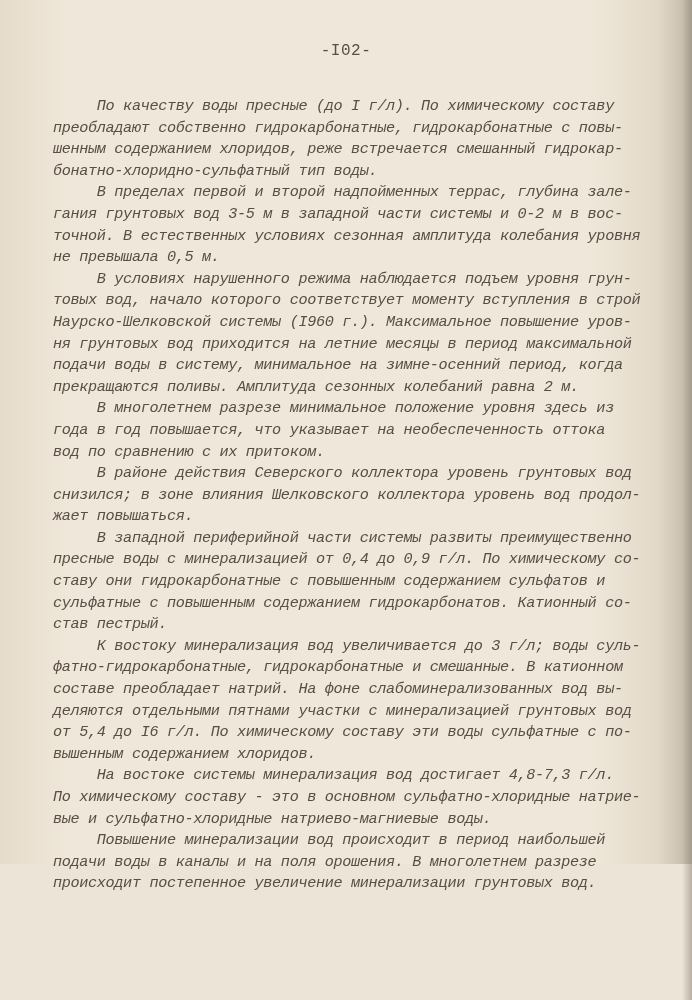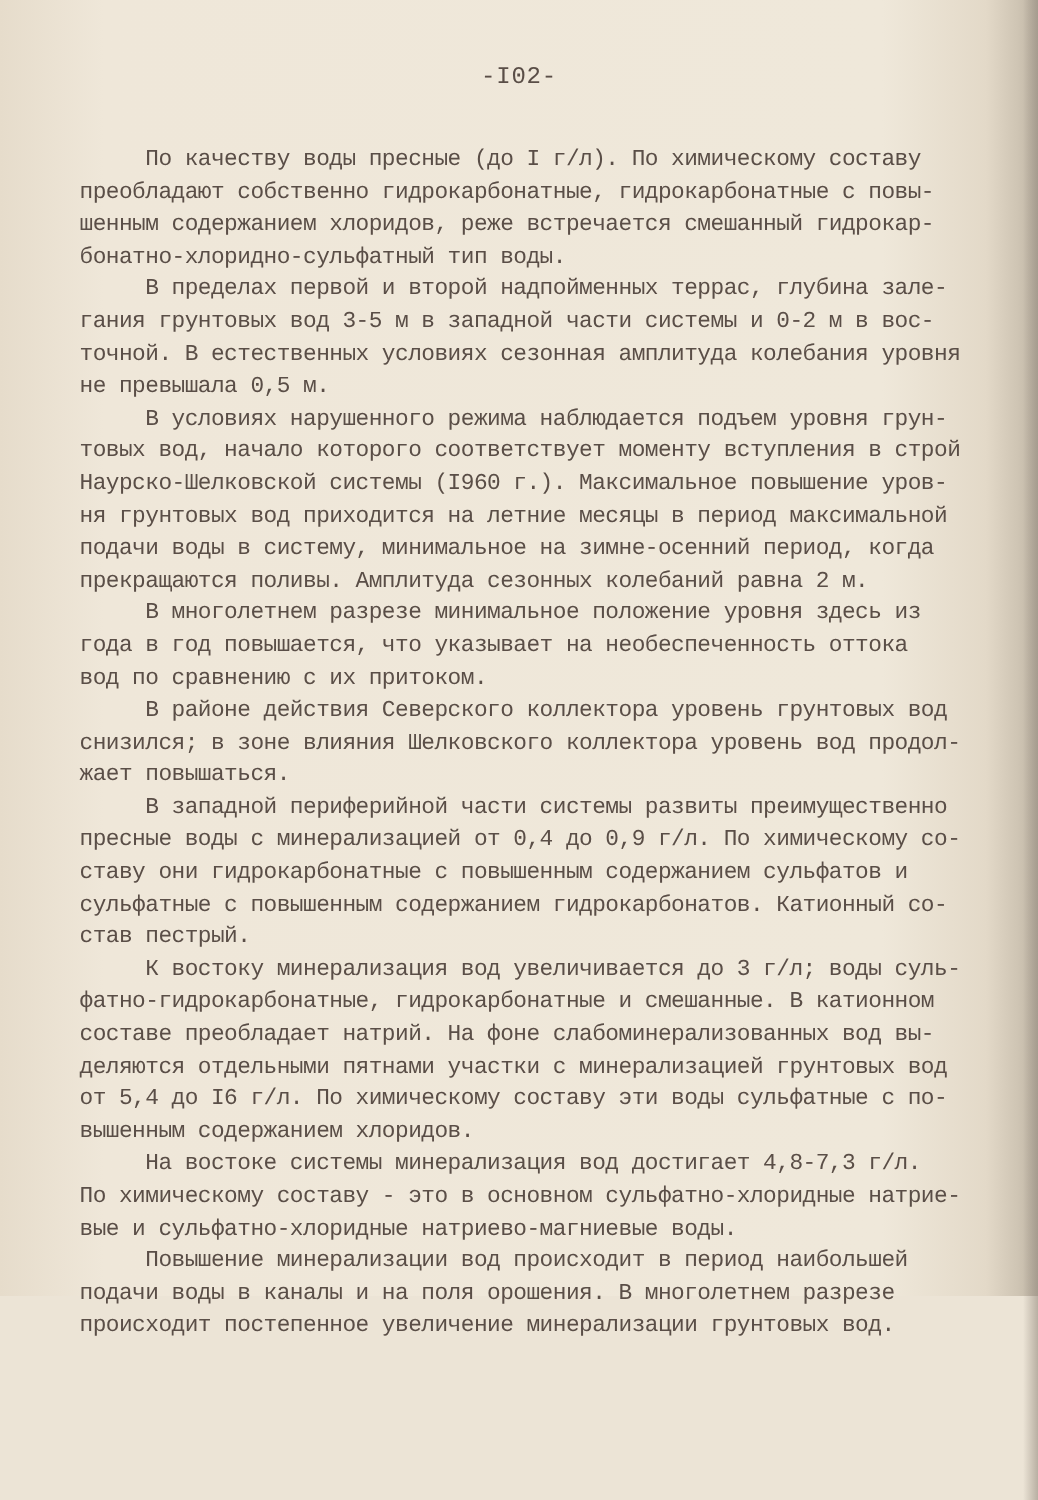--- a/index.html
+++ b/index.html
@@ -20,21 +20,21 @@
   }
   .page-number {
     position:absolute; left:0; width:692px; top:42px;
     text-align:center; font-size:16px; letter-spacing:0.5px;
   }
   .body-text {
     position:absolute; left:53px; top:96px; width:640px;
     font-size:15.2px; line-height:21.6px;
     white-space:pre; letter-spacing:-0.35px;
   }
-  .line { display:block; height:21.6px; overflow:visible; }
+  .line { display:block; height:21.6px; overflow:visible;font-style:italic; }
 </style>
 </head>
 <body>
 
 <div class="page">
   <div class="page-number">-I02-</div>
   <div class="body-text" id="body-text"><span class="line">     По качеству воды пресные (до I г/л). По химическому составу</span><span class="line">преобладают собственно гидрокарбонатные, гидрокарбонатные с повы-</span><span class="line">шенным содержанием хлоридов, реже встречается смешанный гидрокар-</span><span class="line">бонатно-хлоридно-сульфатный тип воды.</span><span class="line">     В пределах первой и второй надпойменных террас, глубина зале-</span><span class="line">гания грунтовых вод 3-5 м в западной части системы и 0-2 м в вос-</span><span class="line">точной. В естественных условиях сезонная амплитуда колебания уровня</span><span class="line">не превышала 0,5 м.</span><span class="line">     В условиях нарушенного режима наблюдается подъем уровня грун-</span><span class="line">товых вод, начало которого соответствует моменту вступления в строй</span><span class="line">Наурско-Шелковской системы (I960 г.). Максимальное повышение уров-</span><span class="line">ня грунтовых вод приходится на летние месяцы в период максимальной</span><span class="line">подачи воды в систему, минимальное на зимне-осенний период, когда</span><span class="line">прекращаются поливы. Амплитуда сезонных колебаний равна 2 м.</span><span class="line">     В многолетнем разрезе минимальное положение уровня здесь из</span><span class="line">года в год повышается, что указывает на необеспеченность оттока</span><span class="line">вод по сравнению с их притоком.</span><span class="line">     В районе действия Северского коллектора уровень грунтовых вод</span><span class="line">снизился; в зоне влияния Шелковского коллектора уровень вод продол-</span><span class="line">жает повышаться.</span><span class="line">     В западной периферийной части системы развиты преимущественно</span><span class="line">пресные воды с минерализацией от 0,4 до 0,9 г/л. По химическому со-</span><span class="line">ставу они гидрокарбонатные с повышенным содержанием сульфатов и</span><span class="line">сульфатные с повышенным содержанием гидрокарбонатов. Катионный со-</span><span class="line">став пестрый.</span><span class="line">     К востоку минерализация вод увеличивается до 3 г/л; воды суль-</span><span class="line">фатно-гидрокарбонатные, гидрокарбонатные и смешанные. В катионном</span><span class="line">составе преобладает натрий. На фоне слабоминерализованных вод вы-</span><span class="line">деляются отдельными пятнами участки с минерализацией грунтовых вод</span><span class="line">от 5,4 до I6 г/л. По химическому составу эти воды сульфатные с по-</span><span class="line">вышенным содержанием хлоридов.</span><span class="line">     На востоке системы минерализация вод достигает 4,8-7,3 г/л.</span><span class="line">По химическому составу - это в основном сульфатно-хлоридные натрие-</span><span class="line">вые и сульфатно-хлоридные натриево-магниевые воды.</span><span class="line">     Повышение минерализации вод происходит в период наибольшей</span><span class="line">подачи воды в каналы и на поля орошения. В многолетнем разрезе</span><span class="line">происходит постепенное увеличение минерализации грунтовых вод.</span></div>
   <div class="right-edge"></div>
 </div>
 

